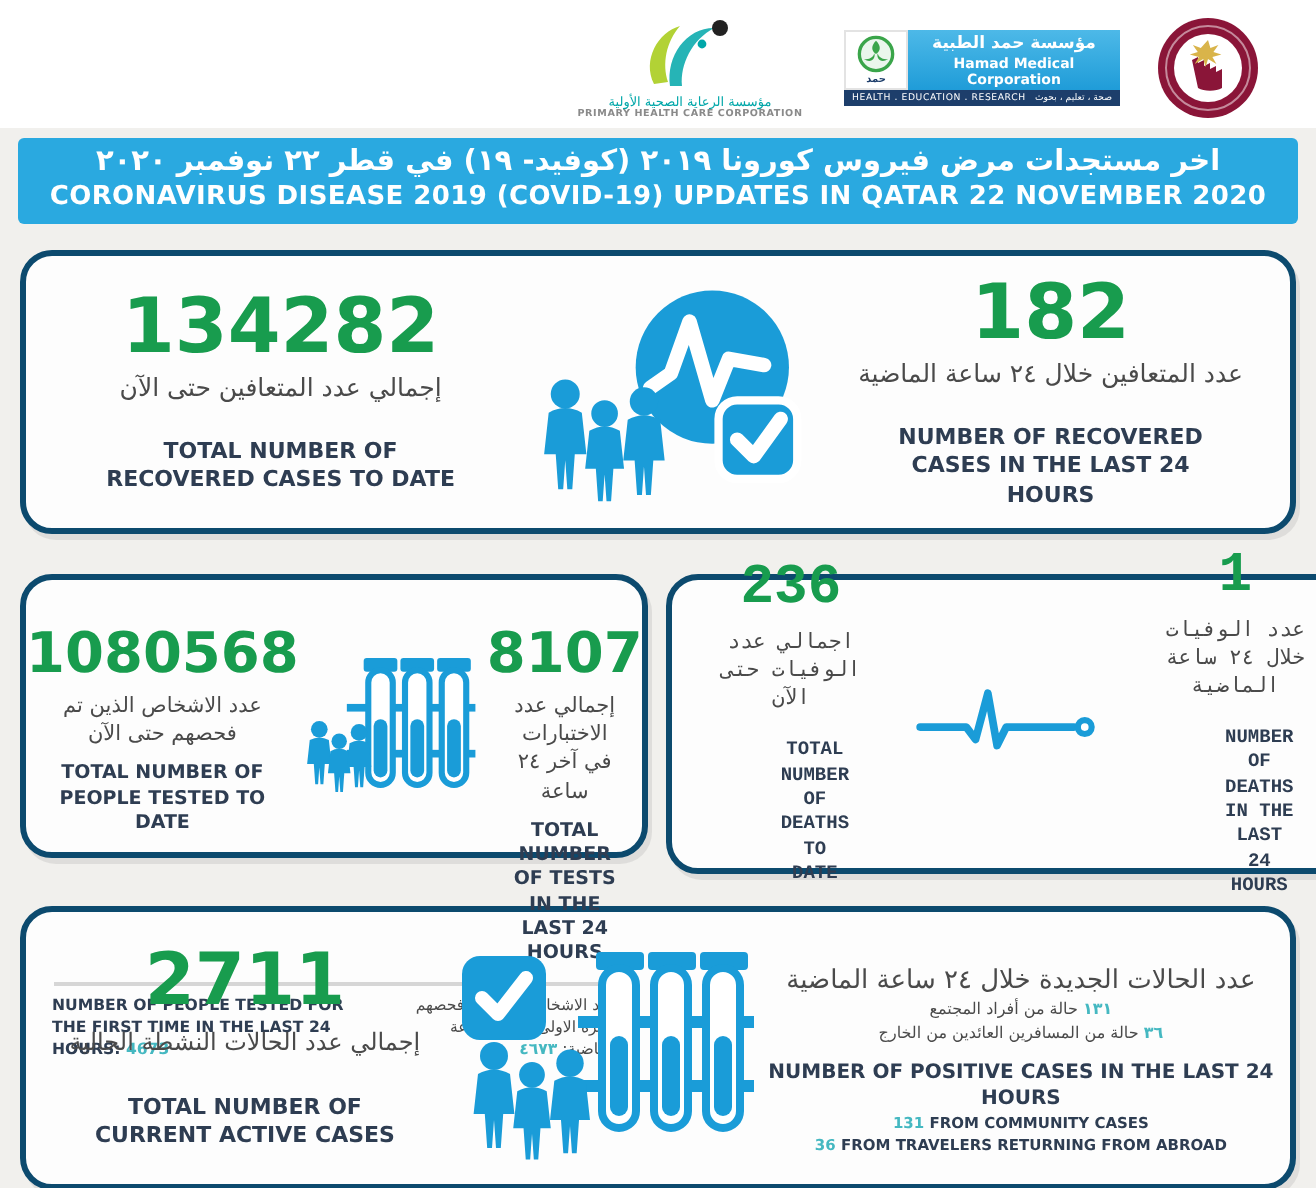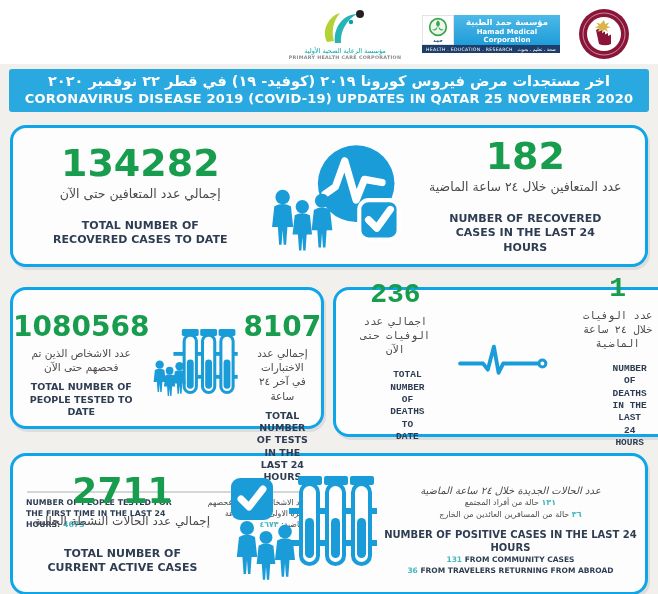--- a/index.html
+++ b/index.html
@@ -34,21 +34,21 @@
   .banner {
     margin:5px 9px 13px; background:#2aa9e0; border-radius:3px;
     text-align:center; padding:4px 6px 6px;
   }
   .banner-ar { color:#fff; font-weight:700; font-size:14.5px; direction:rtl; }
   .banner-en { color:#fff; font-weight:700; font-size:13px; margin-top:2px; letter-spacing:.2px; }
 
   
   .cards { padding:0 10px; }
   .card {
-    background:#fdfdfd; border:3px solid #0ea5e9; border-radius:16px;
+    background:#fdfdfd; border:3px solid #0c4a6e; border-radius:16px;
     box-shadow:2px 3px 0 rgba(140,140,140,.18); box-sizing:border-box;
   }
   .stat { text-align:center; }
   .v-green { color:#189c4e; font-weight:700; line-height:1; }
   .lbl-ar { color:#4a4a4a; direction:rtl; line-height:1.35; }
   .lbl-en { color:#2e3d52; font-weight:700; line-height:1.3; }
   .teal { color:#45b8c1; font-weight:700; }
 
   
   .card-row1 { height:142px; display:flex; align-items:center; margin-bottom:20px; }
@@ -82,21 +82,21 @@
   .card-deaths .lbl-en { font-size:9.5px; margin-top:12px; padding:0 30px;margin-left:24px; }
 
   
   .card-row3 { height:142px; display:flex; align-items:center; }
   .a-left { flex:1.05; padding-left:4px; }
   .a-icon { width:152px; display:flex; justify-content:center; }
   .a-right { flex:1.3; padding-right:4px; }
   .big-val2 { font-size:36px; }
   .a-left .lbl-ar { font-size:12px; margin-top:4px; }
   .a-left .lbl-en { font-size:11px; margin-top:18px; padding:0 30px; }
-  .a-right .lbl-ar { font-size:10px; margin-top:12px;font-style:italic; }
+  .a-right .lbl-ar { font-size:13px; margin-top:12px; }
   .ar-sub { font-size:8px; color:#4a4a4a; direction:rtl; line-height:1.45; }
   .a-right .lbl-en { font-size:10px; margin-top:7px; }
   .en-sub { font-size:7.5px; font-weight:700; color:#2e3d52; line-height:1.5; }
 </style>
 </head>
 <body>
 
 <svg width="0" height="0" style="position:absolute" aria-hidden="true">
   <defs>
     <g id="fig-person">
@@ -147,21 +147,21 @@
       <circle cx="26" cy="26" r="25" fill="#8a1538"></circle>
       <circle cx="26" cy="26" r="17" fill="#ffffff"></circle>
       <path d="M18 22 l3 -1.5 l0 3 l3 -1.5 l0 3 l3 -1.5 l0 3 l3 -1.5 l0 3 l3 -1.5 L33 36 a8 4 0 0 1 -12 0 Z" fill="#8a1538"></path>
       <path d="M26 12 l1.2 4 l4 -1.5 l-2.5 3.5 l4 1.2 l-4.5 1.3 l2 3.5 l-4.2 -2.5 l-1.2 4 l-1.2 -4 l-4.2 2.5 l2 -3.5 l-4.5 -1.3 l4 -1.2 l-2.5 -3.5 l4 1.5 Z" fill="#d9b44a"></path>
       <circle cx="26" cy="26" r="21" fill="none" stroke="#ffffff" stroke-width="1" opacity=".5"></circle>
     </svg>
   </div>
 
   <div class="banner">
     <div class="banner-ar">اخر مستجدات مرض فيروس كورونا ٢٠١٩ (كوفيد- ١٩) في قطر ٢٢ نوفمبر ٢٠٢٠</div>
-    <div class="banner-en">CORONAVIRUS DISEASE 2019 (COVID-19) UPDATES IN QATAR 25 NOVEMBER 2020</div>
+    <div class="banner-en">CORONAVIRUS DISEASE 2019 (COVID-19) UPDATES IN QATAR 22 NOVEMBER 2020</div>
   </div>
 
   <div class="cards">
 
     <div class="card card-row1">
       <div class="stat z-left">
         <div class="v-green big-val">134282</div>
         <div class="lbl-ar">إجمالي عدد المتعافين حتى الآن</div>
         <div class="lbl-en">TOTAL NUMBER OF RECOVERED CASES TO DATE</div>
       </div>

